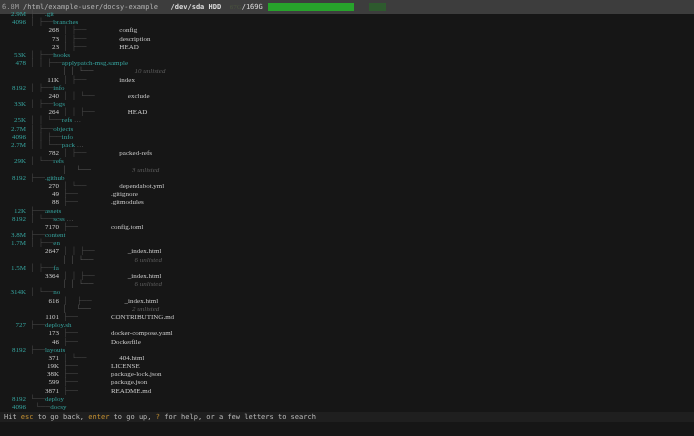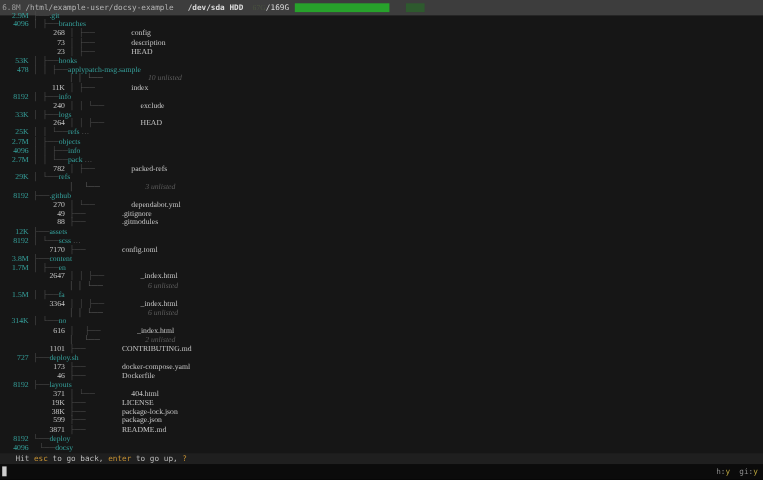--- a/index.html
+++ b/index.html
@@ -30,21 +30,21 @@
   .t-dir{color:#35a09b;}
   .t-exec{color:#35a09b;}
   .t-file{color:#c6c6c6;margin-left:33px;}
   .t-unlisted{color:#5c5c5c;font-style:italic;margin-left:41px;}
   .row.unlisted .pfx{color:#5c5c5c;font-style:italic;}
   .sfx{color:#5c5c5c;}
   
   .helpbar{
     position:absolute;top:412px;left:0;width:694px;height:10px;
     background:#1f1f1f;color:#b9b9b9;white-space:pre;
-    display:flex;align-items:center;padding-left:14px;box-sizing:border-box;
+    display:flex;align-items:center;padding-left:4px;box-sizing:border-box;
   }
   .key{color:#c79232;}
   
   .inputline{
     position:absolute;top:422px;left:0;width:694px;height:14px;
     background:#0b0b0b;
   }
   .cursor{position:absolute;left:2px;top:2px;width:4px;height:9px;background:#cdcdcd;}
   .flags{position:absolute;right:5px;top:3px;white-space:pre;color:#8b8b8b;}
   .flag-val{color:#b7a23c;}
@@ -407,20 +407,16 @@
     </div>
 
     <div class="row">
       <span class="size t-dir">4096</span>
       <span class="pfx">   └──</span>
       <span class="nm t-dir">docsy</span>
       <span class="sfx"></span>
     </div>
   </div>
 
-  <div class="helpbar" id="helpbar"><span>Hit </span><span class="key">esc</span><span> to go back, </span><span class="key">enter</span><span> to go up, </span><span class="key">?</span></div>
-
-  <div class="inputline">
-    <div class="cursor"></div>
-    <div class="flags" id="flags"><span>h:</span><span class="flag-val">y</span><span>  gi:</span><span class="flag-val">y</span></div>
-  </div>
+  <div class="helpbar" id="helpbar"><span>Hit </span><span class="key">esc</span><span> to go back, </span><span class="key">enter</span><span> to go up, </span><span class="key">?</span><span> for help, or a few letters to search</span></div>
+
 
 </div>
 
 </body></html>

